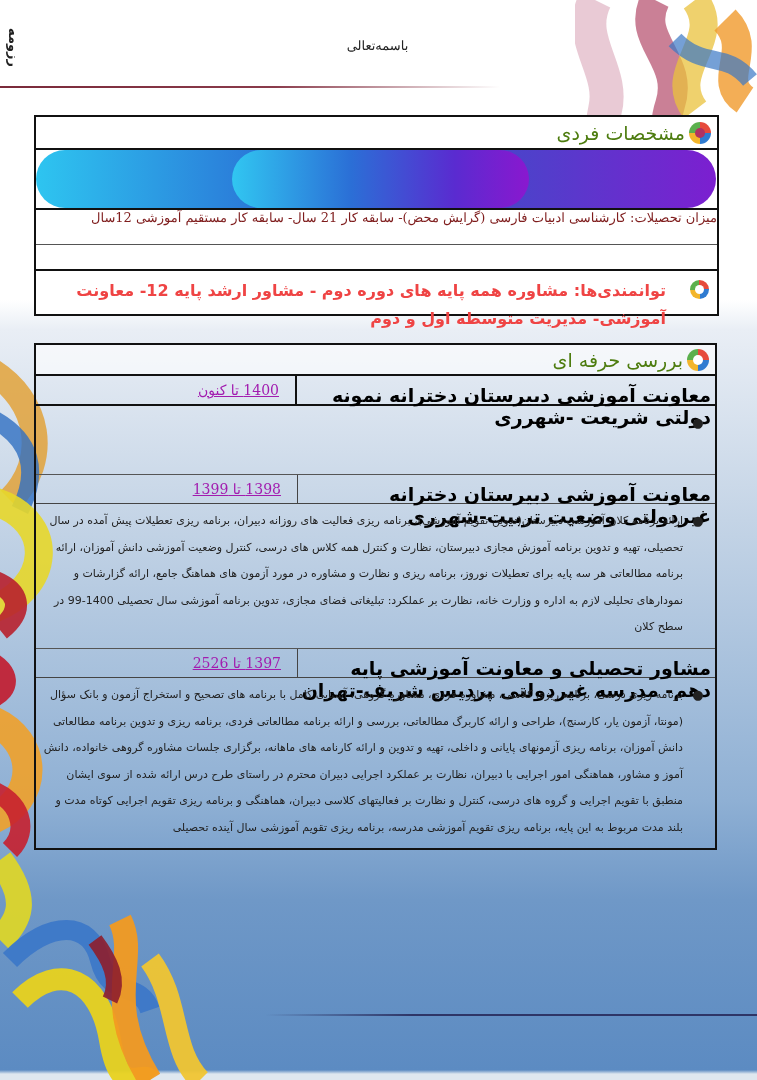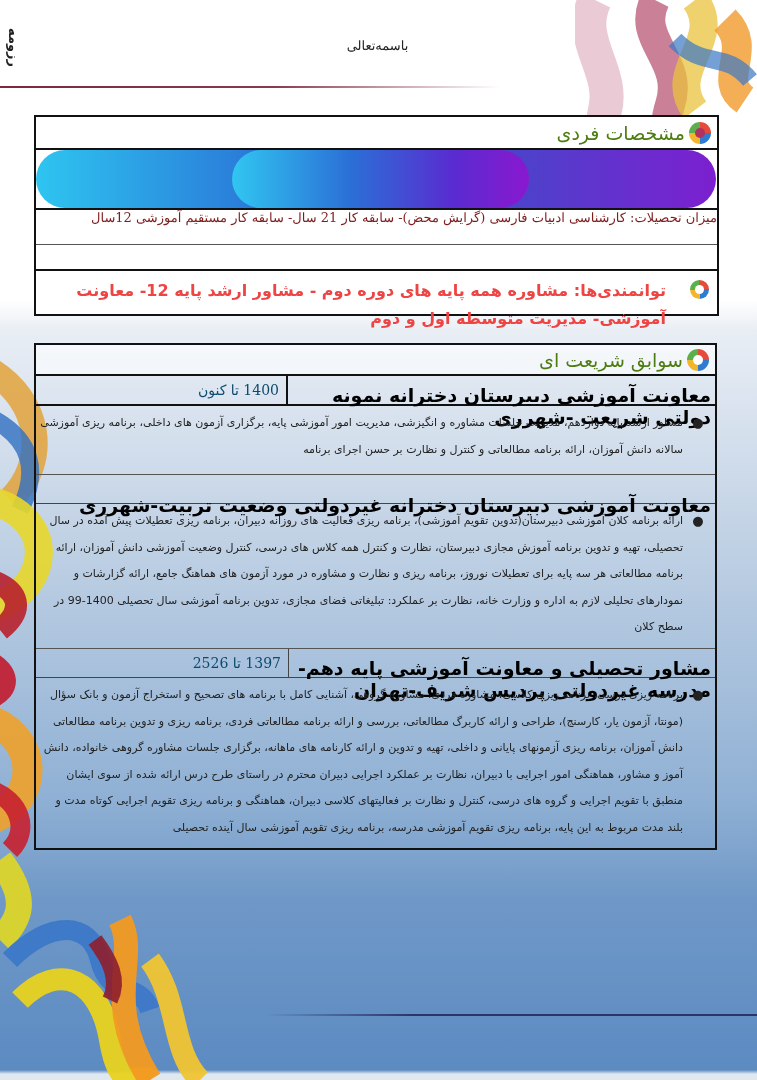--- a/index.html
+++ b/index.html
@@ -32,21 +32,21 @@
 
     .row-edu { height: 34px; border-bottom: 1px solid #555; display: flex; align-items: flex-start; padding-right: 0; font-family: "DejaVu Serif", serif; font-size: 13px; color: #7f1d1d; }
     .row-empty { height: 24px; border-bottom: 2px solid #111; }
     .row-skills { padding: 6px 8px 0 6px; font-weight: bold; font-size: 16px; line-height: 28px; color: #ef4444; display: flex; gap: 24px; }
     .row-skills .logo { margin-top: 3px; width: 19px; height: 19px; }
     .row-skills .logo::after { left: 5px; top: 5px; width: 9px; height: 9px; }
 
     .box2 .sec-head { height: 29px; background: rgba(255,255,255,0.6); }
     .job-head { display: flex; height: 28px; border-bottom: 1px solid #444; }
     .job-head .title { flex: 1; display: flex; align-items: center; padding-right: 4px; font-weight: bold; font-size: 19px; color: #000000; margin-top: 30px; }
-    .job-head .period { width: 245px; border-right: 1px solid #444; display: flex; align-items: center; padding-right: 7px; font-family: "DejaVu Serif", serif; font-size: 14px; color: #0c4a6e; }
+    .job-head .period { width: 245px; border-right: 1px solid #444; display: flex; align-items: center; padding-right: 16px; font-family: "DejaVu Serif", serif; font-size: 14px; color: #a21caf; text-decoration: underline; }
     .job-head.first { border-bottom: 2px solid #111; }
     .job-head.first .period { border-right: 2px solid #111; width: 243px; }
     .job-body { border-bottom: 1px solid #555; padding: 4px 10px 0 4px; display: flex; gap: 8px; font-size: 11px; line-height: 26.5px; color: #222; }
     .job-body .bullet { font-size: 13px; flex: none; width: 14px; text-align: center; }
     .job-body.last { border-bottom: none; }
   </style>
 </head>
 <body>
 
 <svg class="ribbon" style="left:575px;top:0;" width="182" height="200" viewBox="0 0 182 200">
@@ -91,34 +91,34 @@
   <div class="row-empty"></div>
   <div class="row-skills">
     <span class="logo"></span>
     <span>توانمندی‌ها: مشاوره همه پایه های دوره دوم - مشاور ارشد پایه 12- معاونت آموزشی- مدیریت متوسطه اول و دوم</span>
   </div>
 </div>
 
 <div class="box box2">
   <div class="sec-head">
     <span class="logo"></span>
-    <span class="ttl">سوابق شریعت ای</span>
+    <span class="ttl">بررسی حرفه ای</span>
   </div>
 
   <div class="job-head first">
     <div class="title">معاونت آموزشی دبیرستان دخترانه نمونه دولتی شریعت -شهرری</div>
     <div class="period">1400 تا کنون</div>
   </div>
   <div class="job-body" style="height:64px;">
     <span class="bullet">●</span>
-    <span>مشاور ارشد پایه دوازدهم، مدیریت جلسات مشاوره و انگیزشی، مدیریت امور آموزشی پایه، برگزاری آزمون های داخلی، برنامه ریزی آموزشی سالانه دانش آموزان، ارائه برنامه مطالعاتی و کنترل و نظارت بر حسن اجرای برنامه</span>
   </div>
 
   <div class="job-head">
     <div class="title">معاونت آموزشی دبیرستان دخترانه غیردولتی وضعیت تربیت-شهرری</div>
+    <div class="period">1398 تا 1399</div>
   </div>
   <div class="job-body" style="height:140px;">
     <span class="bullet">●</span>
     <span>ارائه برنامه کلان آموزشی دبیرستان(تدوین تقویم آموزشی)، برنامه ریزی فعالیت های روزانه دبیران، برنامه ریزی تعطیلات پیش آمده در سال تحصیلی، تهیه و تدوین برنامه آموزش مجازی دبیرستان، نظارت و کنترل همه کلاس های درسی، کنترل وضعیت آموزشی دانش آموزان، ارائه برنامه مطالعاتی هر سه پایه برای تعطیلات نوروز، برنامه ریزی و نظارت و مشاوره در مورد آزمون های هماهنگ جامع، ارائه گزارشات و نمودارهای تحلیلی لازم به اداره و وزارت خانه، نظارت بر عملکرد: تبلیغاتی فضای مجازی، تدوین برنامه آموزشی سال تحصیلی 1400-99 در سطح کلان</span>
   </div>
 
   <div class="job-head">
     <div class="title">مشاور تحصیلی و معاونت آموزشی پایه دهم- مدرسه غیردولتی پردیس شریف-تهران</div>
     <div class="period">1397 تا 2526</div>
   </div>

